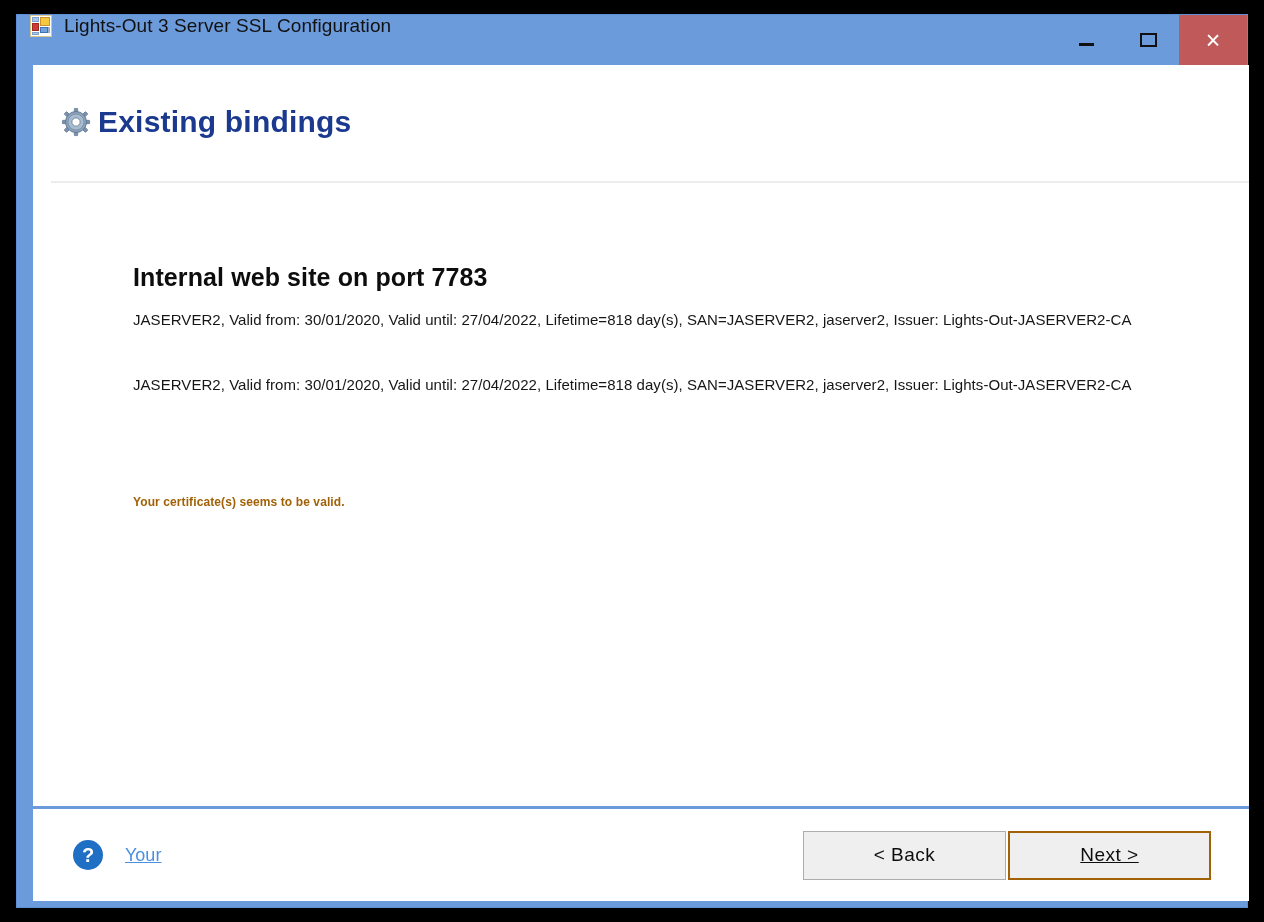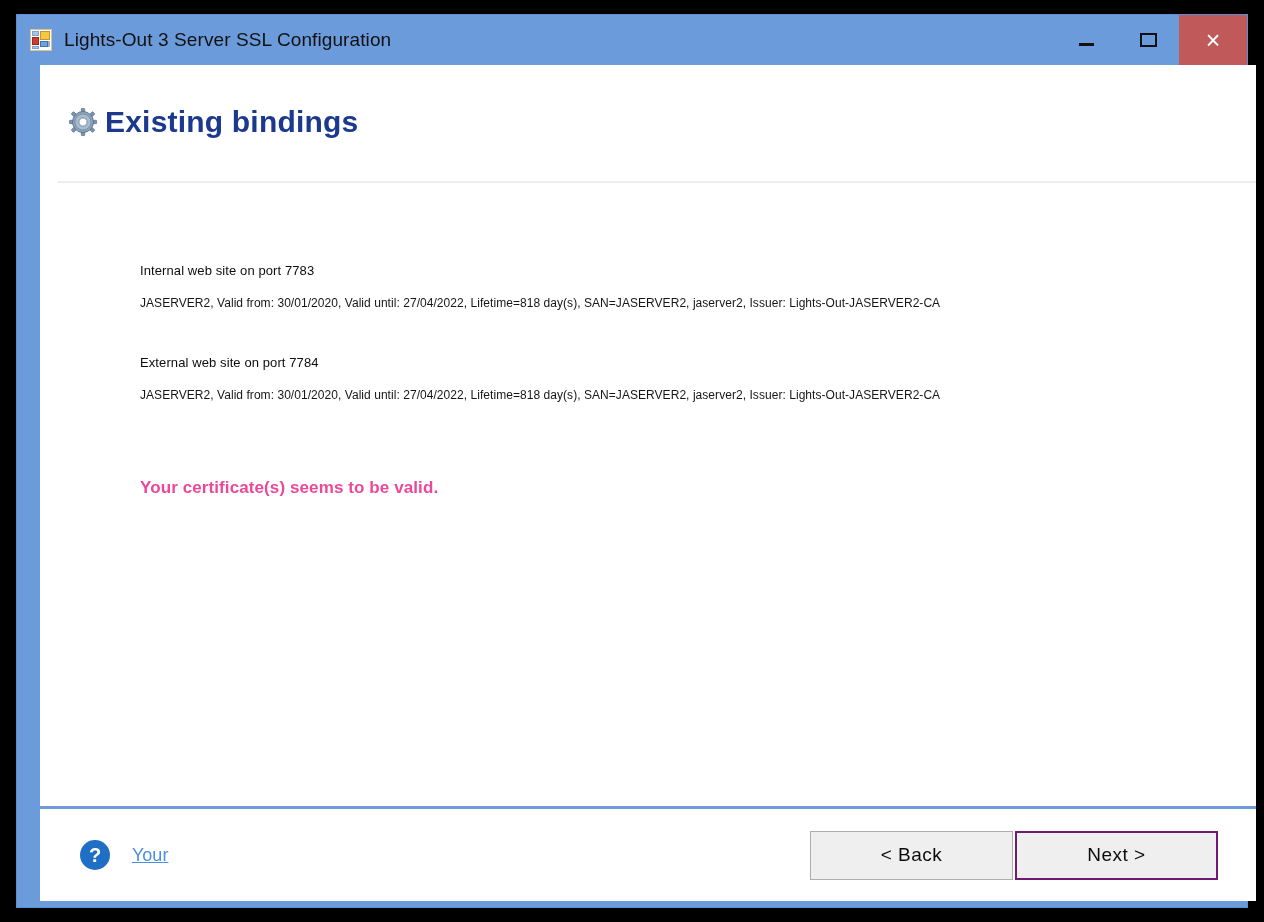--- a/index.html
+++ b/index.html
@@ -25,21 +25,21 @@
     box-sizing: border-box;
     border: 1px solid #5e8fd4;
   }
 
   
   .titlebar {
     position: relative;
     height: 50px;
     background: #6c9bdc;
     display: flex;
-    align-items: center;
+    align-items: flex-start;
   }
   .title-icon {
     width: 22px;
     height: 22px;
     margin-left: 13px;
     margin-right: 12px;
     position: relative;
     flex: 0 0 auto;
   }
   .title-icon .frame {
@@ -98,21 +98,21 @@
   .glyph-close {
     color: #ffffff;
     font-size: 25px;
     line-height: 1;
     font-family: "Liberation Sans", sans-serif;
   }
 
   
   .client {
     position: absolute;
-    left: 23px;
+    left: 16px;
     top: 50px;
     width: 1216px;
     height: 836px;
     background: #ffffff;
     box-sizing: border-box;
     display: flex;
     flex-direction: column;
   }
 
   
@@ -155,40 +155,40 @@
   .body-area {
     flex: 1 1 auto;
     position: relative;
     background: #ffffff;
     padding-left: 100px;
     padding-top: 80px;
     box-sizing: border-box;
   }
   .binding-block { margin-bottom: 30px; }
   .binding-title {
-    font-size: 13px;
-    font-weight: normal;
+    font-size: 25px;
+    font-weight: bold;
     color: #0d0d0d;
     margin: 0 4px 16px 0;
     letter-spacing: 0.1px;
   }
   .binding-detail {
-    font-size: 12px;
+    font-size: 15px;
     color: #161616;
     line-height: 1.55;
     margin: 0;
     max-width: 1000px;
     letter-spacing: 0.05px;
   }
   .binding-block.second { margin-top: 42px; }
   .status-message {
-    margin-top: 74px;
-    font-size: 17px;
+    margin-top: 98px;
+    font-size: 12px;
     font-weight: bold;
-    color: #ec4899;
+    color: #a16207;
     letter-spacing: 0.1px;
   }
 
   
   .footer {
     flex: 0 0 auto;
     height: 92px;
     border-top: 3px solid #6c9bdc;
     background: #ffffff;
     display: flex;
@@ -236,21 +236,22 @@
     font-size: 19px;
     color: #0d0d0d;
     font-family: "Liberation Sans", sans-serif;
     display: flex;
     align-items: center;
     justify-content: center;
     cursor: default;
     letter-spacing: 0.5px;
   }
   .dlg-btn.default {
-    border: 2px solid #701a75;
+    border: 2px solid #a16207;
+    text-decoration: underline;
   }
 </style>
 </head>
 <body>
 
 <div class="window">
 
   <div class="titlebar">
     <div class="title-icon">
       <div class="frame"></div>
@@ -303,21 +304,20 @@
     </div>
 
     <div class="body-area">
 
       <div class="binding-block">
         <div class="binding-title">Internal web site on port 7783</div>
         <div class="binding-detail">JASERVER2, Valid from: 30/01/2020, Valid until: 27/04/2022, Lifetime=818 day(s), SAN=JASERVER2, jaserver2, Issuer: Lights-Out-JASERVER2-CA</div>
       </div>
 
       <div class="binding-block second">
-        <div class="binding-title">External web site on port 7784</div>
         <div class="binding-detail">JASERVER2, Valid from: 30/01/2020, Valid until: 27/04/2022, Lifetime=818 day(s), SAN=JASERVER2, jaserver2, Issuer: Lights-Out-JASERVER2-CA</div>
       </div>
 
       <div class="status-message">Your certificate(s) seems to be valid.</div>
     </div>
 
     <div class="footer">
       <div class="help-group">
         <div class="help-icon">?</div>
         <div class="help-link">Your</div>

